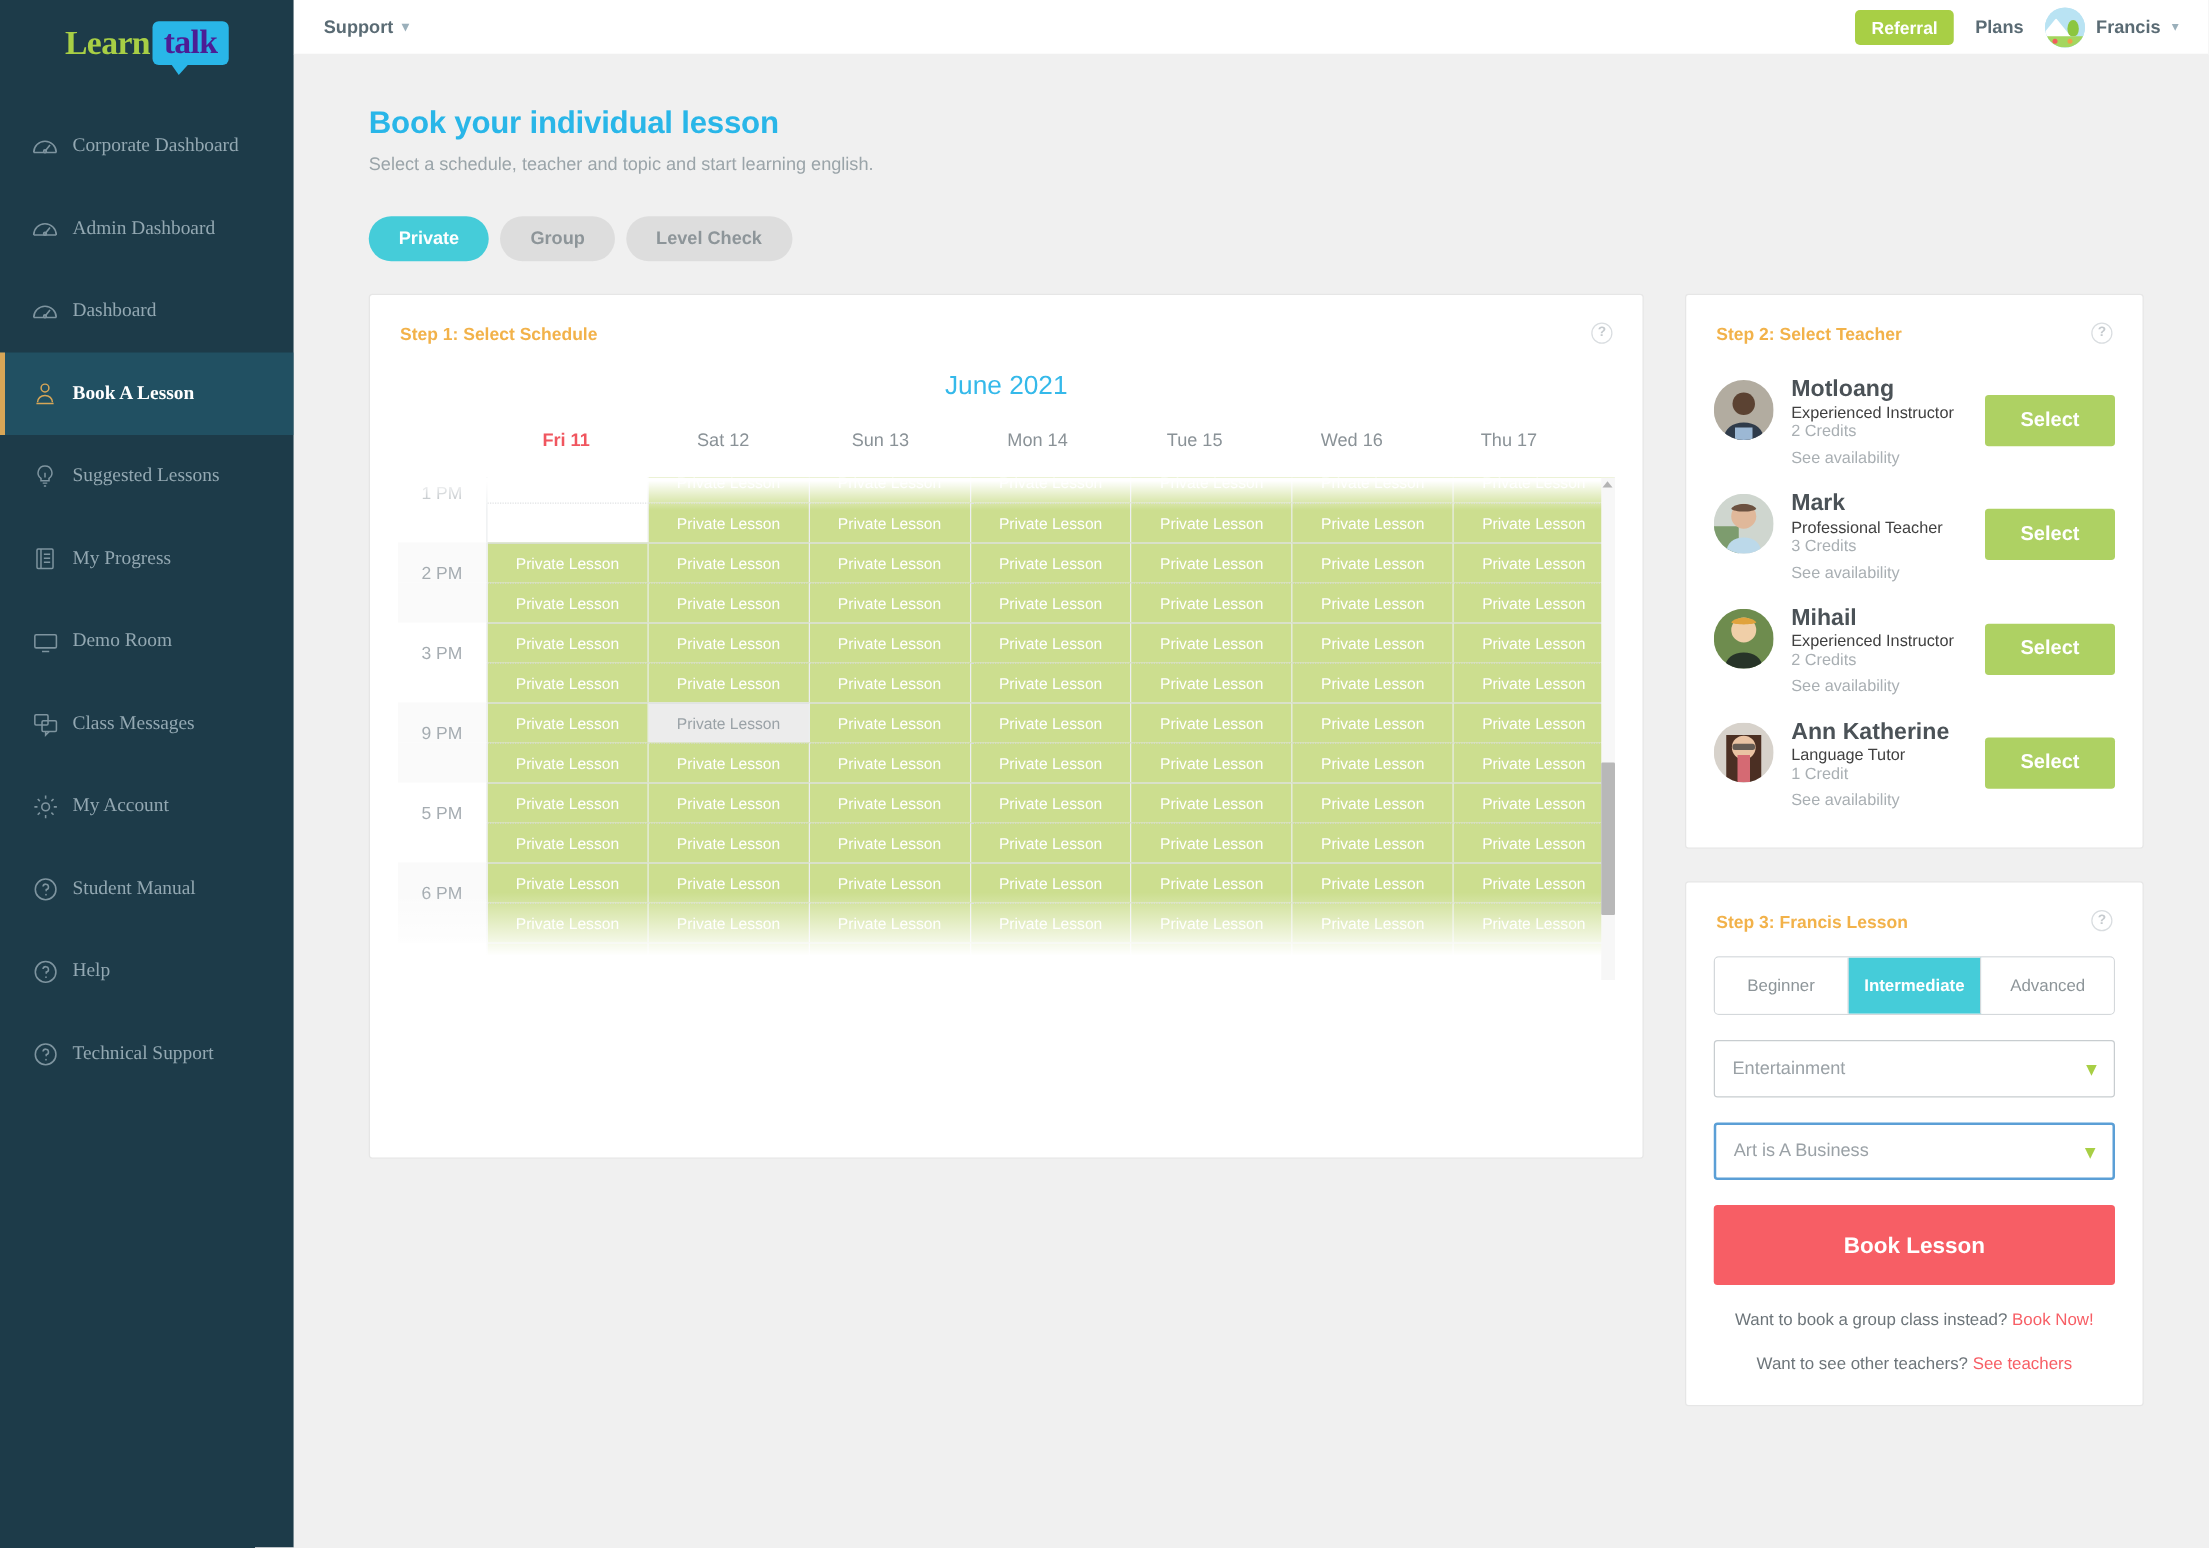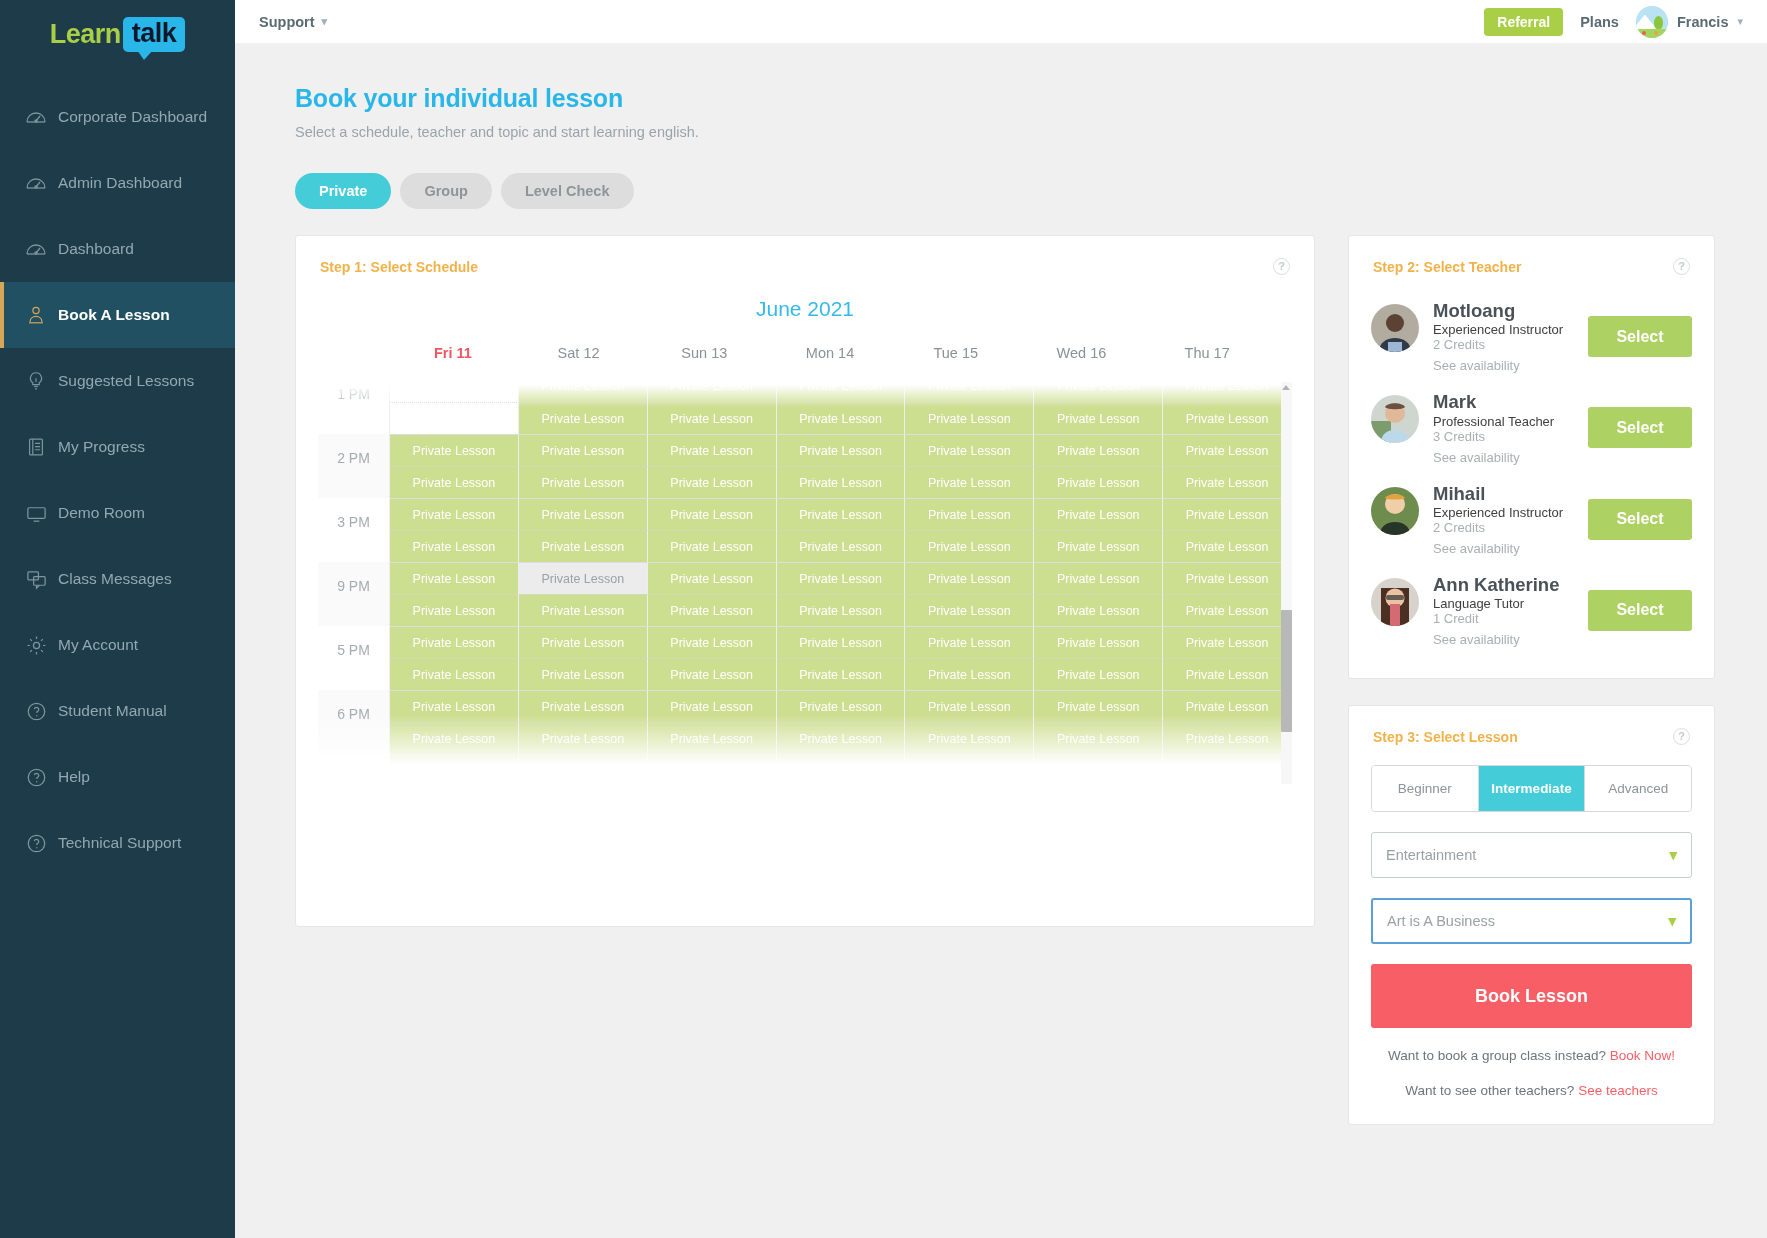--- a/index.html
+++ b/index.html
@@ -10,34 +10,35 @@
     overflow: hidden;
   }
   .app { display: flex; width: 1767px; height: 1238px; }
 
   
   .sidebar {
     width: 235px; flex: 0 0 235px;
     background: #1d3b49;
     height: 1238px;
     position: relative;
+    font-family: Liberation Serif, serif;
   }
   .logo-wrap {
     height: 62px;
     display: flex; align-items: center; justify-content: center;
     padding-top: 6px;
   }
   .logo {
     display: flex; align-items: center;
     font-size: 27px; font-weight: bold;
     letter-spacing: -0.5px;
   }
   .logo-learn { color: #a8cf45; }
   .logo-talk-box {
-    background: #29b6e8; color: #0f172a;
+    background: #29b6e8; color: #4c1d95;
     padding: 1px 9px 3px 9px;
     border-radius: 5px;
     margin-left: 2px;
     position: relative;
   }
   .logo-talk-box:after {
     content: "";
     position: absolute; left: 14px; bottom: -8px;
     border-left: 7px solid transparent;
     border-right: 9px solid transparent;
@@ -736,21 +737,21 @@
                   <div class="t-avail">See availability</div>
                 </div>
                 <button class="select-btn">Select</button>
               </div>
 
             </div>
           </section>
 
           <section class="card lesson-card">
             <div class="card-head">
-              <span class="step-title">Step 3: Select Lesson</span>
+              <span class="step-title">Step 3: Francis Lesson</span>
               <span class="help-icon">?</span>
             </div>
 
             <div class="level-group">
               <button class="level-btn">Beginner</button>
               <button class="level-btn active">Intermediate</button>
               <button class="level-btn">Advanced</button>
             </div>
 
             <div class="select-field">

